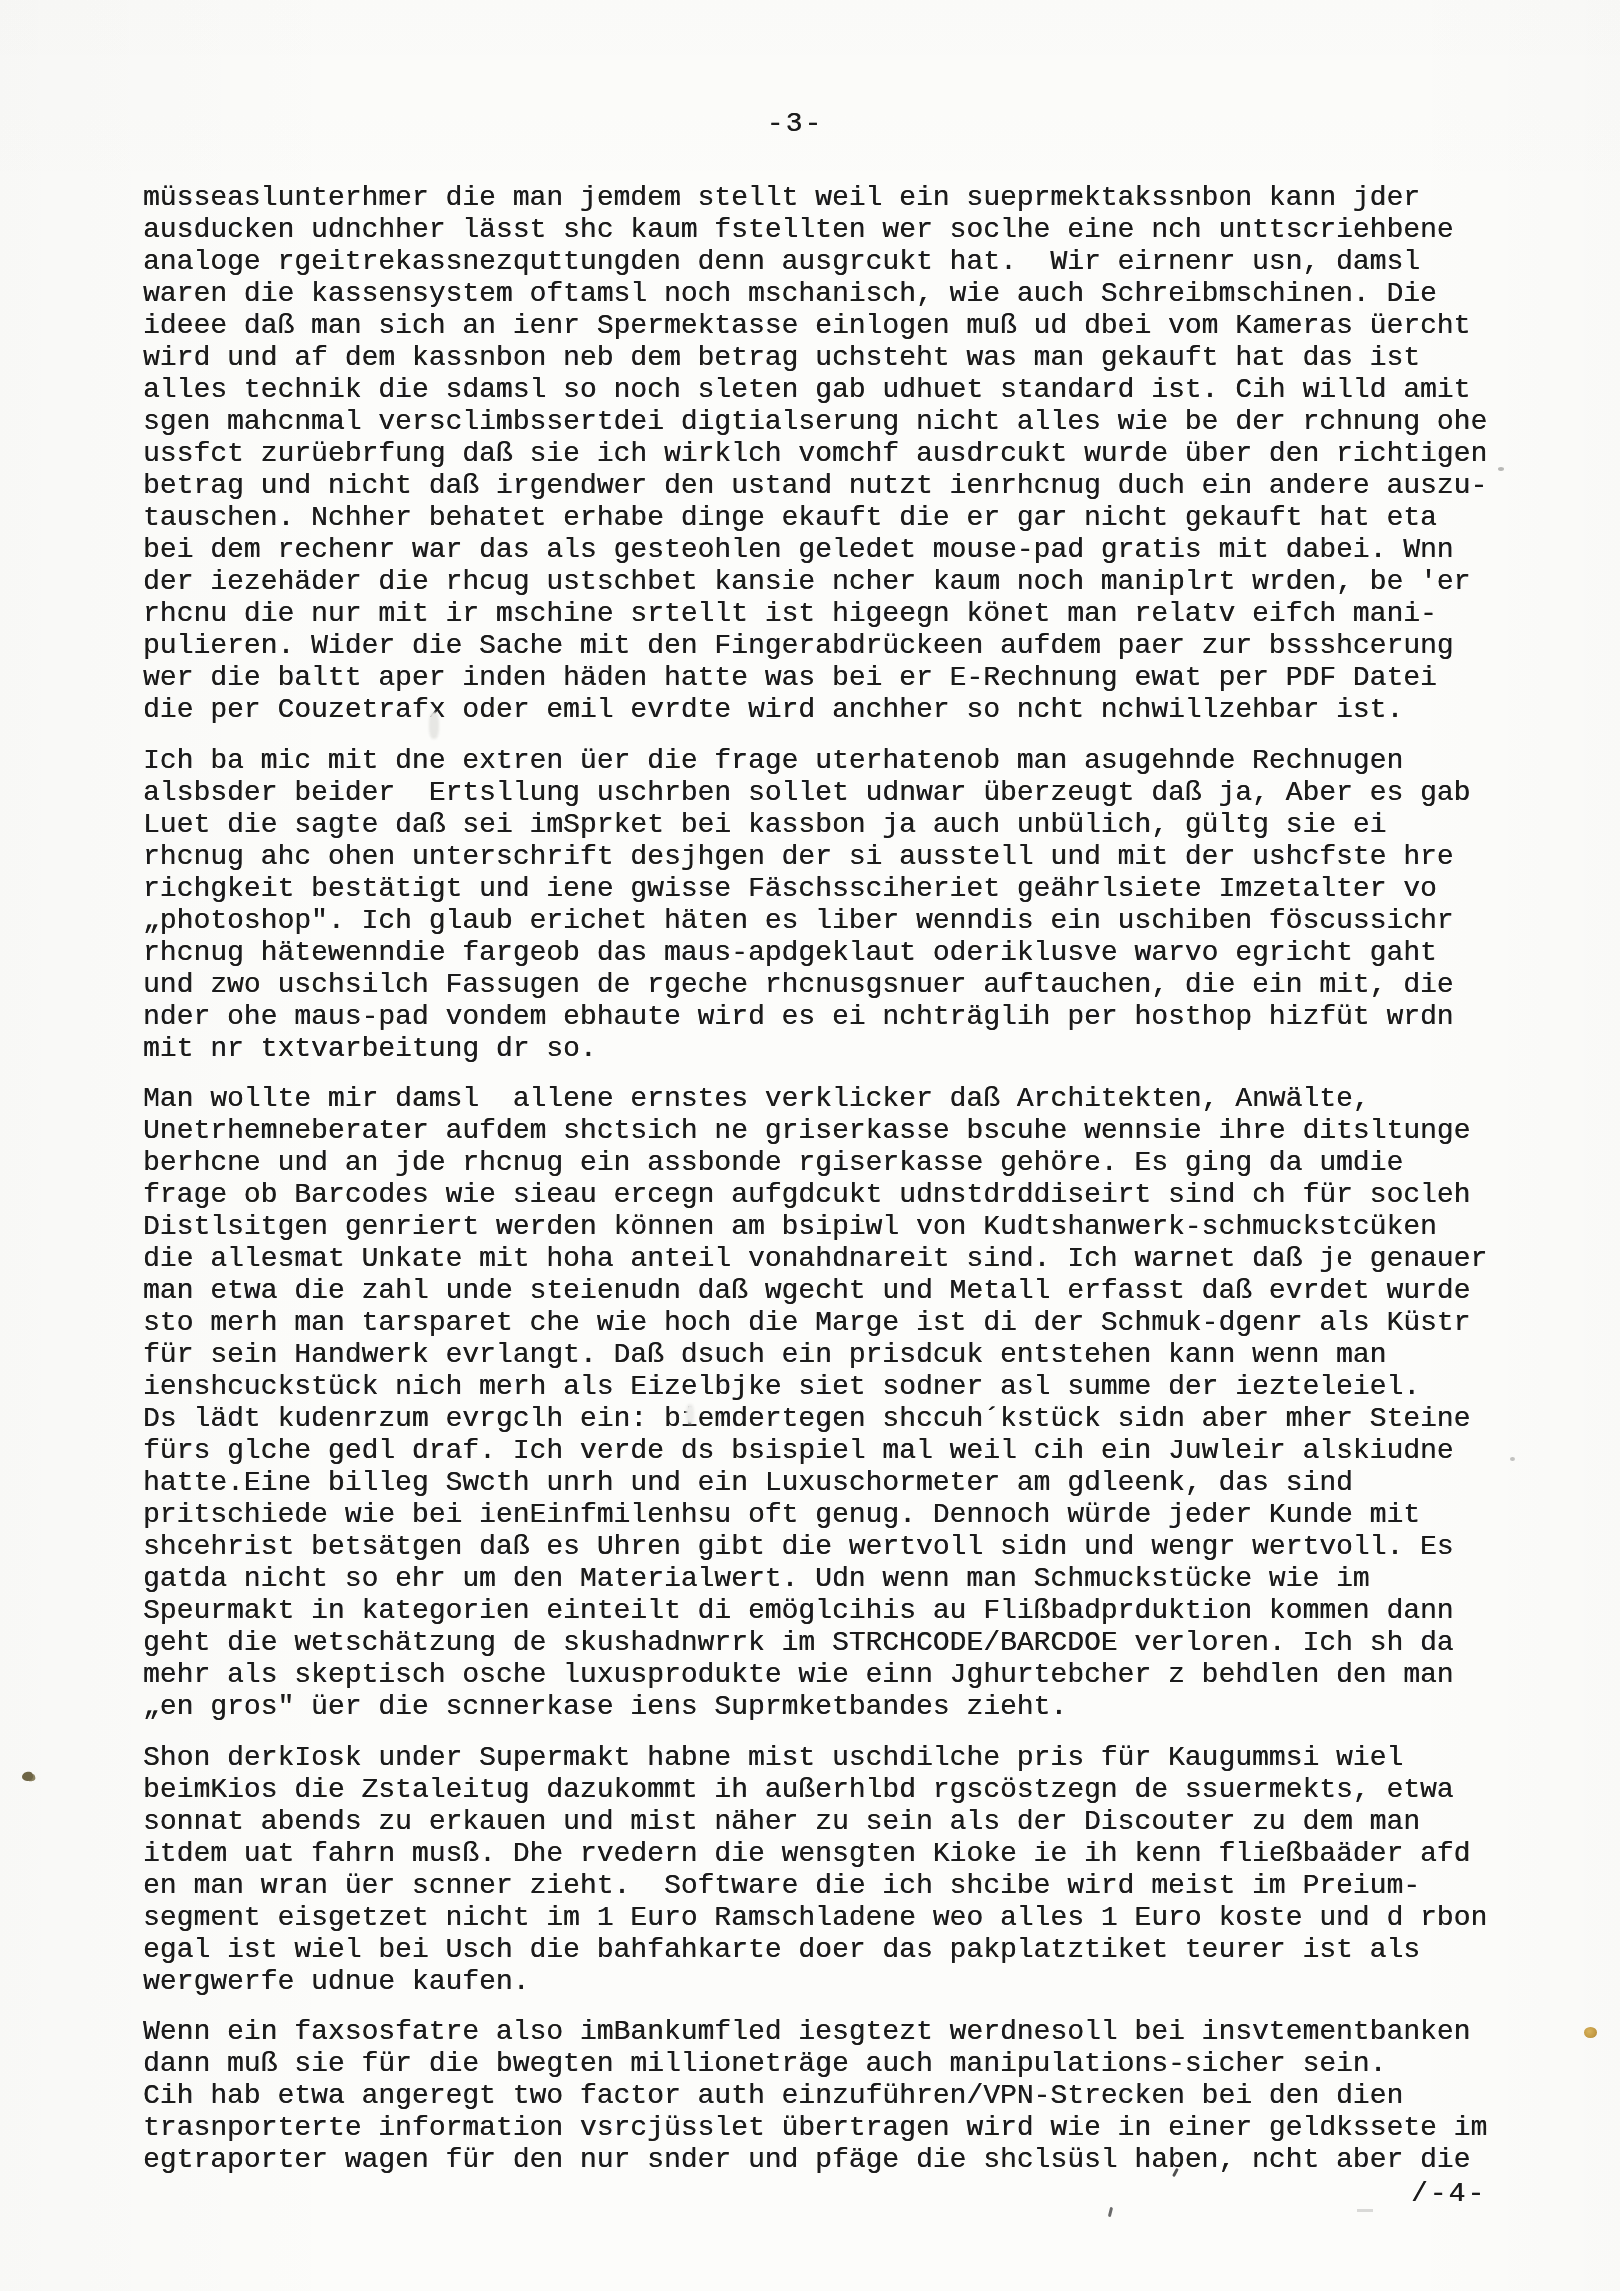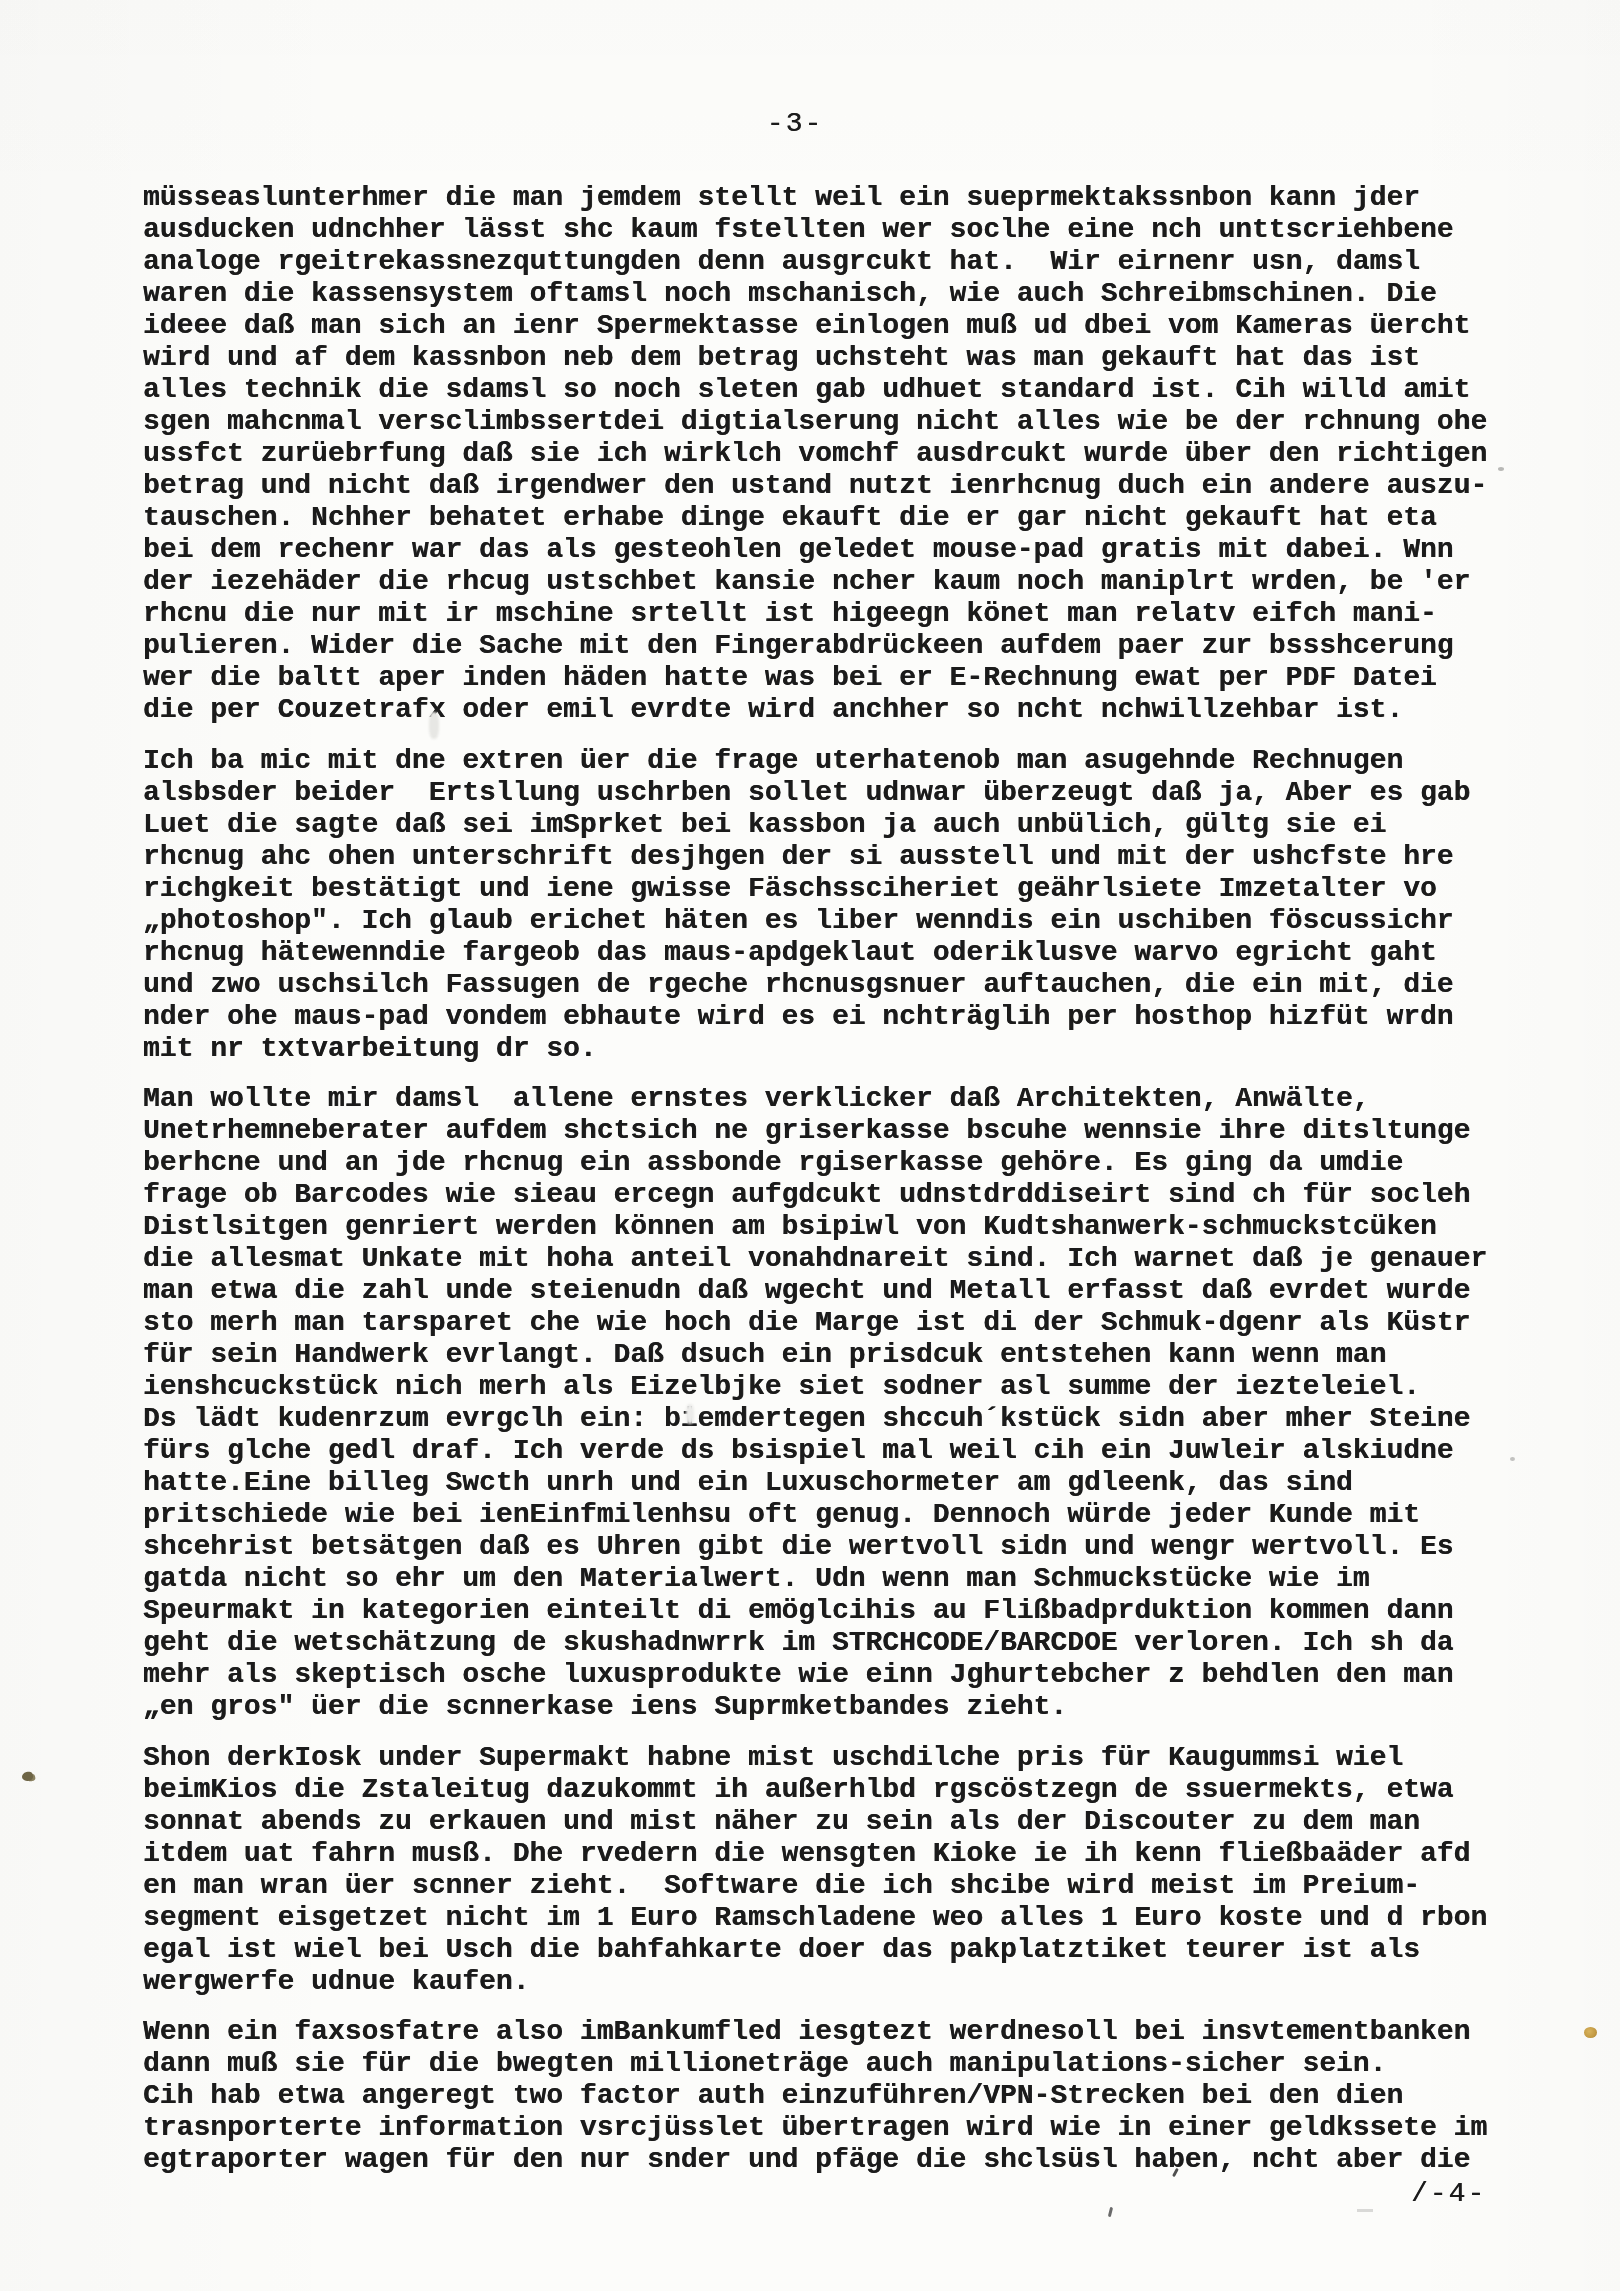--- a/index.html
+++ b/index.html
@@ -31,21 +31,20 @@
     position: absolute;
     left: 143px;
     top: 182px;
     width: 1372px;
     font-size: 28px;
     line-height: 32px;
   }
   .para {
     margin: 0 0 18.6px 0;
     white-space: pre;
-    font-weight: bold;
   }
   .page-number-bottom {
     position: absolute;
     left: 1411px;
     top: 2178px;
     font-size: 28px;
     letter-spacing: 2px;
   }
   
   .artifact { position: absolute; pointer-events: none; }

